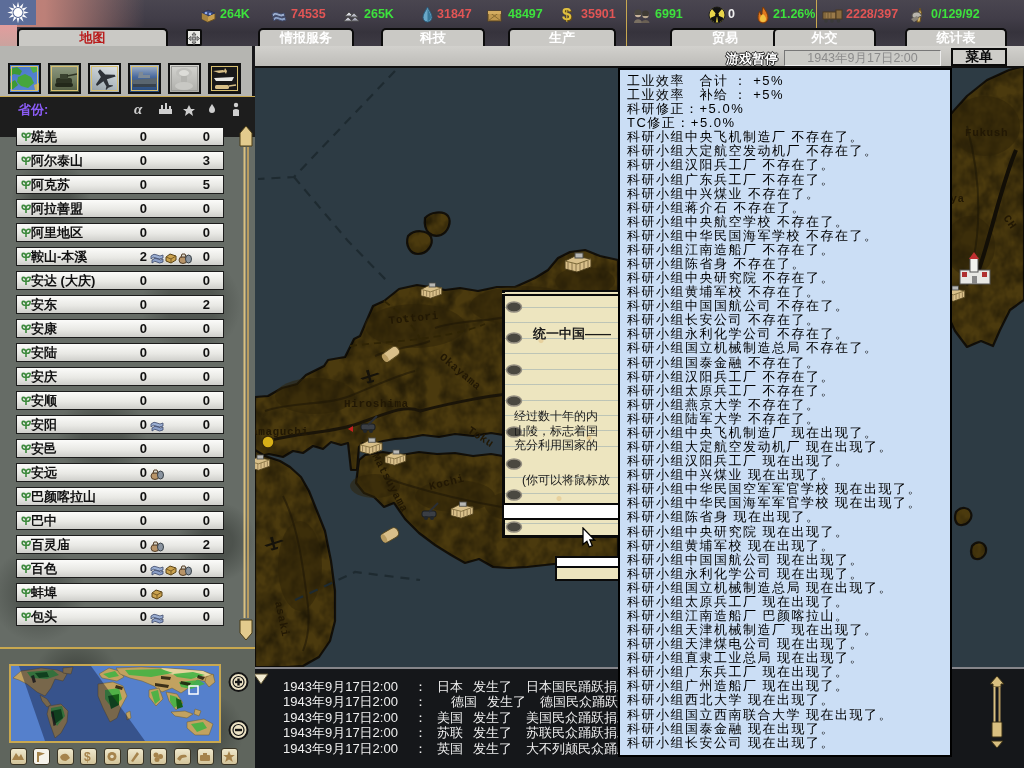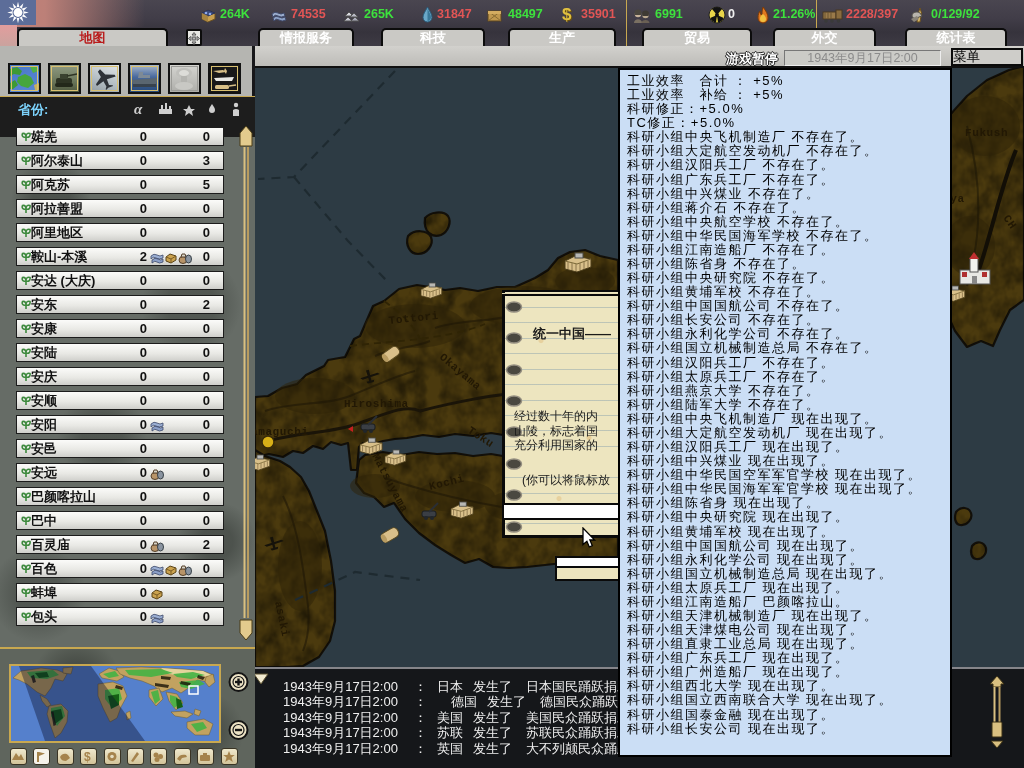--- a/index.html
+++ b/index.html
@@ -15,21 +15,21 @@
 .vsep{top:0;width:1px;height:46px;background:#c8a850}
 
 .tab{top:28px;height:18px;background:#cac9c5;border:2px solid #0c0c0c;border-bottom:none;border-radius:5px 5px 0 0;color:#fff;font-size:13px;font-weight:bold;text-align:center;line-height:15px}
 #strip{left:0;top:46px;width:1024px;height:22px;background:linear-gradient(180deg,#d2d1cd,#bdbcb8);border-bottom:2px solid #101010}
 #movebtn{left:186px;top:29px;width:16px;height:17px;background:#e8e8e4;border:2px solid #0c0c0c;border-radius:2px}
 
 #sidebar{left:0;top:46px;width:255px;height:722px;background:#b5b5b1;border-right:3px solid #17171a}
 #listbg{left:0;top:75px;width:255px;height:526px;background-color:#666c66;background-image:radial-gradient(circle at 20% 15%,rgba(30,34,30,0.35) 0 18px,transparent 40px),radial-gradient(circle at 75% 35%,rgba(36,40,36,0.3) 0 24px,transparent 50px),radial-gradient(circle at 40% 60%,rgba(30,34,30,0.3) 0 20px,transparent 45px),radial-gradient(circle at 85% 80%,rgba(30,34,30,0.35) 0 16px,transparent 40px),radial-gradient(circle at 15% 90%,rgba(36,40,36,0.3) 0 22px,transparent 48px)}
 #mapbg2{left:0;top:601px;width:255px;height:121px;background-color:#5f655d;background-image:radial-gradient(circle at 30% 30%,rgba(30,34,30,0.35) 0 20px,transparent 45px),radial-gradient(circle at 80% 70%,rgba(36,40,36,0.3) 0 18px,transparent 40px)}
 .goldline{left:0;width:255px;height:2px;background:#c8a850}
-#provbar{left:0;top:51px;width:255px;height:40px;background:#1d1d1d;color:#7dd3fc;font-size:13px;font-weight:bold}
+#provbar{left:0;top:51px;width:255px;height:40px;background:#1d1d1d;color:#8b5cf6;font-size:13px;font-weight:bold}
 .thumb{top:17px;width:33px;height:31px;border:2px solid #121212;outline:1px solid #d9c070;outline-offset:-4px}
 .prow{left:16px;width:208px;height:19px;background:linear-gradient(180deg,#fbfbf9 0%,#e9e9e5 55%,#cfcfcb 100%);border:1.5px solid #1c1c1c;border-radius:0;font-size:13px;font-weight:bold;color:#111;line-height:16px}
 .prow .nm{position:absolute;left:14px;top:1px;white-space:nowrap}
 .prow .n1{position:absolute;left:100px;top:1px;width:30px;text-align:right}
 .prow .n2{position:absolute;left:165px;top:1px;width:28px;text-align:right}
 .prow .ricons{position:absolute;left:133px;top:2px}
 .leaf{position:absolute;left:4px;top:4px}
 
 #map{left:255px;top:66px;width:769px;height:702px;background:#2d3b44}
 
@@ -350,36 +350,36 @@
             <path d="M-5.40 -9.35 L-1.07 -4.88 L-3.69 -3.37 Z"></path>
             <circle r="5.4" fill="#5c6d99"></circle>
             <circle r="4.4" fill="#fff"></circle>
           </g>
         </g>
       </svg></div>
 <div class="abs tab" style="left:17px;width:151px;color:#b91c1c">地图</div>
 <div class="abs tab" style="left:258px;width:96px">情报服务</div>
 <div class="abs tab" style="left:381px;width:104px">科技</div>
 <div class="abs tab" style="left:508px;width:108px">生产</div>
-<div class="abs tab" style="left:642px;width:110px">贸易</div>
+<div class="abs tab" style="left:670px;width:110px">贸易</div>
 <div class="abs tab" style="left:773px;width:103px">外交</div>
 <div class="abs tab" style="left:905px;width:102px">统计表</div>
 <div class="abs" id="movebtn"><svg width="12" height="13">
         <g stroke="#555" stroke-width="1" fill="#cfcfcf">
           <path d="M6 0.5 L8 3 L4 3 Z"></path>
           <path d="M6 12.5 L8 10 L4 10 Z"></path>
           <path d="M0.5 6.5 L3 4.5 L3 8.5 Z"></path>
           <path d="M11.5 6.5 L9 4.5 L9 8.5 Z"></path>
           <rect x="4.7" y="5" width="2.6" height="3"></rect>
         </g>
       </svg></div>
 <div class="abs" id="strip">
  <div class="abs" style="left:726px;top:4px;font-size:13px;font-weight:bold;color:#fff;text-shadow:-1px 0 #222,1px 0 #222,0 -1px #222,0 1px #222">游戏暂停</div>
  <div class="abs" style="left:784px;top:4px;width:157px;height:16px;background:#cbcbc7;border:1px solid #777;border-right-color:#eee;border-bottom-color:#eee;color:#8b8b8b;font-size:12.5px;text-align:center;line-height:14px">1943年9月17日2:00</div>
- <div class="abs" style="left:951px;top:2px;width:72px;height:18px;background:#cecdc9;border:2px solid #0b0b0b;color:#0b0b0b;font-size:13.5px;font-weight:normal;text-align:left;line-height:14px">菜单</div>
+ <div class="abs" style="left:951px;top:2px;width:56px;height:18px;background:#cecdc9;border:2px solid #0b0b0b;color:#0b0b0b;font-size:13.5px;font-weight:bold;text-align:center;line-height:14px">菜单</div>
 </div>
 <div class="abs" id="sidebar">
  <div class="abs" id="listbg"></div>
  <div class="abs" id="mapbg2"></div>
  <div class="abs goldline" style="top:50px"></div>
  <div class="abs goldline" style="top:601px"></div>
  <div class="abs thumb" style="left:8px;background:linear-gradient(160deg,#4a78c8 0%,#5a88d4 100%)"><svg width="29" height="27">
           <path d="M0 4 L7 2 L12 6 L10 10 L4 9 L0 11 Z" fill="#3e9a34"></path>
           <path d="M8 12 L15 9 L21 12 L24 18 L18 23 L11 21 L7 17 Z" fill="#46a63c"></path>
           <path d="M20 2 L27 1 L29 6 L23 8 Z" fill="#52b046"></path>
@@ -791,20 +791,21 @@
 <div>科研小组中央航空学校 不存在了。</div>
 <div>科研小组中华民国海军学校 不存在了。</div>
 <div>科研小组江南造船厂 不存在了。</div>
 <div>科研小组陈省身 不存在了。</div>
 <div>科研小组中央研究院 不存在了。</div>
 <div>科研小组黄埔军校 不存在了。</div>
 <div>科研小组中国国航公司 不存在了。</div>
 <div>科研小组长安公司 不存在了。</div>
 <div>科研小组永利化学公司 不存在了。</div>
 <div>科研小组国立机械制造总局 不存在了。</div>
+<div>科研小组国泰金融 不存在了。</div>
 <div>科研小组汉阳兵工厂 不存在了。</div>
 <div>科研小组太原兵工厂 不存在了。</div>
 <div>科研小组燕京大学 不存在了。</div>
 <div>科研小组陆军大学 不存在了。</div>
 <div>科研小组中央飞机制造厂 现在出现了。</div>
 <div>科研小组大定航空发动机厂 现在出现了。</div>
 <div>科研小组汉阳兵工厂 现在出现了。</div>
 <div>科研小组中兴煤业 现在出现了。</div>
 <div>科研小组中华民国空军军官学校 现在出现了。</div>
 <div>科研小组中华民国海军军官学校 现在出现了。</div>

